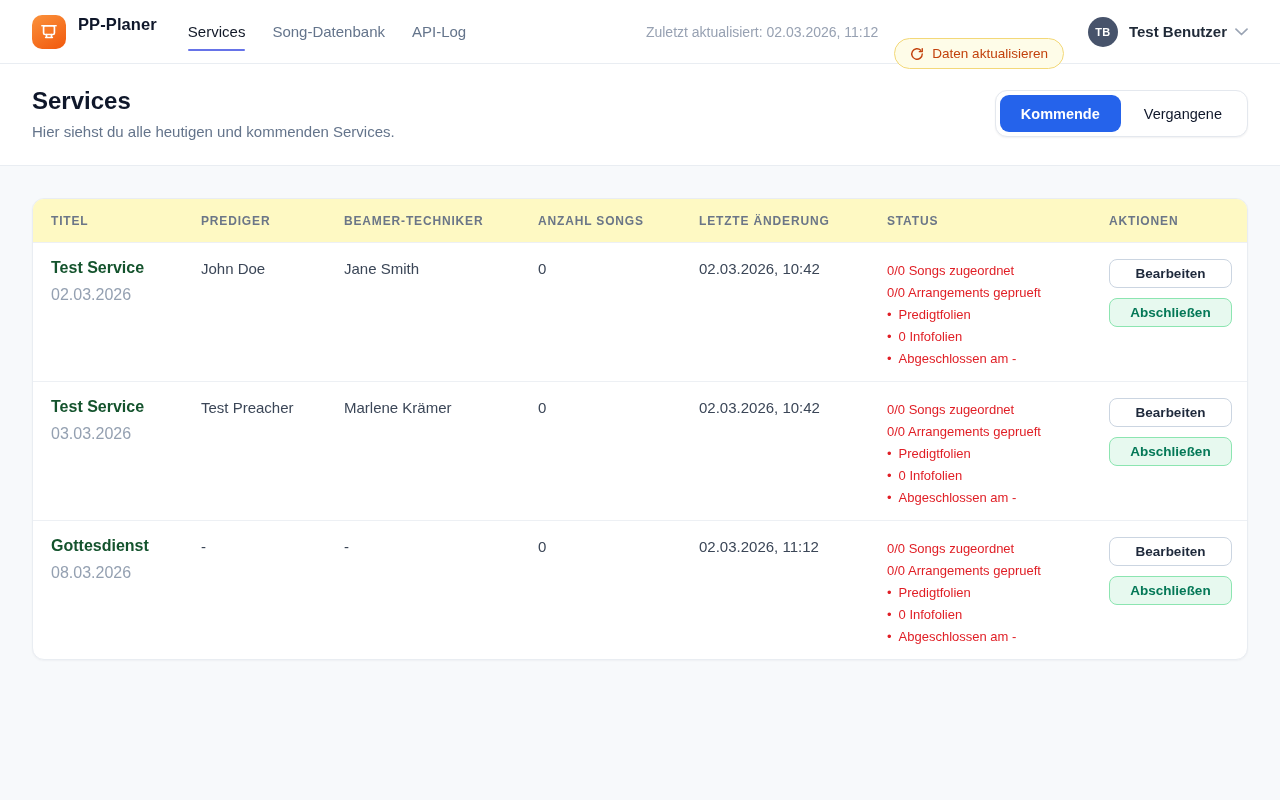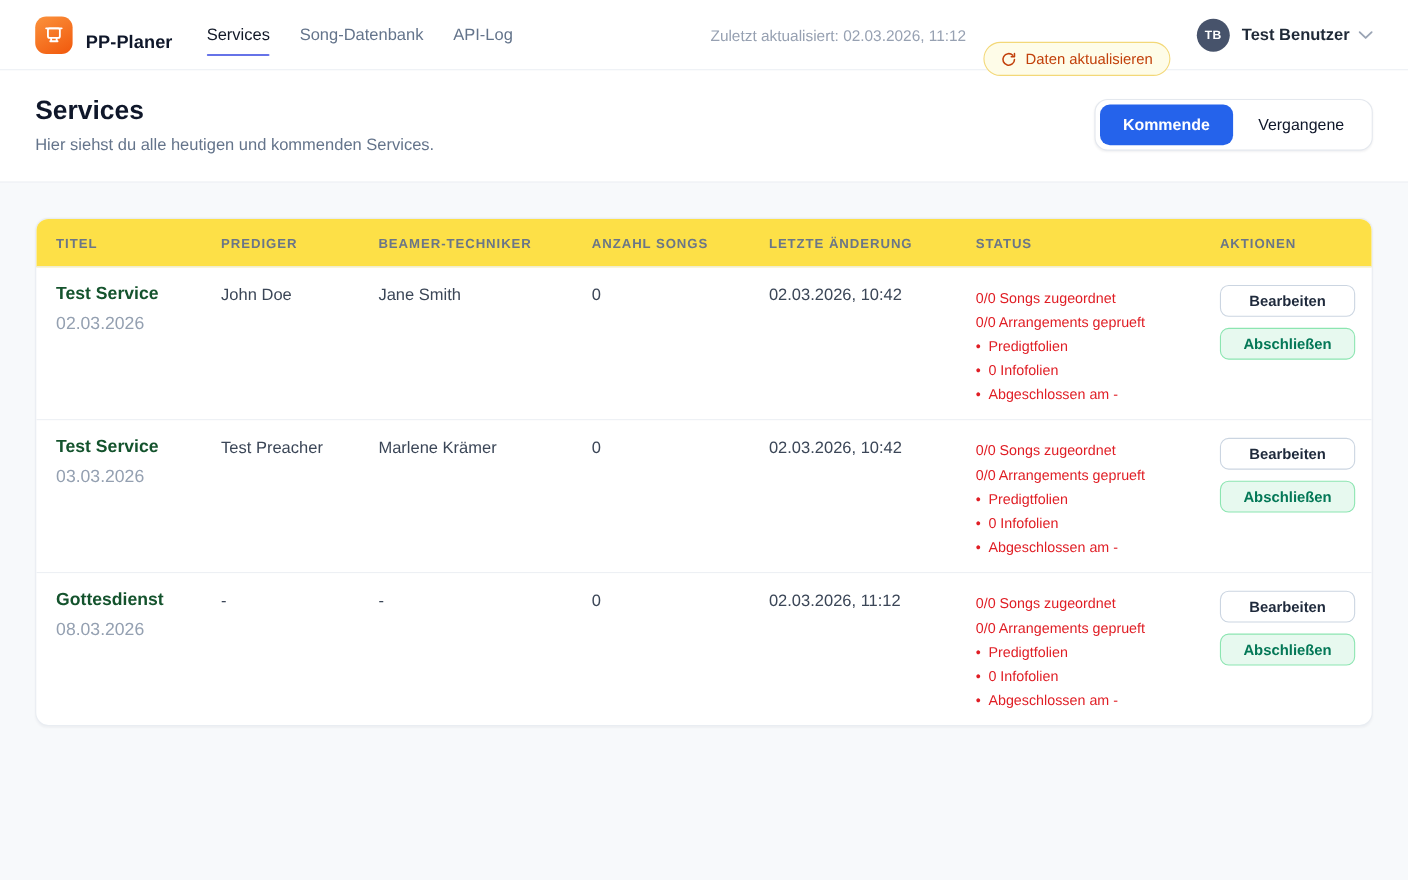--- a/index.html
+++ b/index.html
@@ -13,21 +13,21 @@
 
   
   .topbar {
     height: 64px;
     background: #ffffff;
     border-bottom: 1px solid #e9edf2;
     display: flex;
     align-items: center;
     padding: 0 32px;
   }
-  .brand-group { display: flex; align-items: flex-end; cursor: pointer; }
+  .brand-group { display: flex; align-items: flex-start; cursor: pointer; }
   .logo {
     width: 34px; height: 34px;
     border-radius: 10px;
     background: linear-gradient(150deg, #fb923c 0%, #f1580c 100%);
     display: flex; align-items: center; justify-content: center;
     flex: none;
   }
   .brand-name { font-size: 16.5px; font-weight: 700; color: #0f172a; margin-left: 12px; letter-spacing: .1px; }
 
   .main-nav { display: flex; align-items: center; gap: 27px; margin-left: 31px; }
@@ -101,21 +101,21 @@
     box-shadow: 0 1px 2px rgba(16,24,40,.04);
     overflow: hidden;
   }
   .grid {
     display: grid;
     grid-template-columns: 150px 143px 194px 161px 188px 222px 1fr;
     padding-left: 18px; padding-right: 17px;
   }
   .t-head {
     height: 44px; align-items: center;
-    background: #fde047;
+    background: #fef9c3;
     border-bottom: 1px solid #edf0f4;
   }
   .th {
     font-size: 12px; font-weight: 700; color: #6b7687;
     letter-spacing: .07em; text-transform: uppercase;
   }
   .t-row { padding-top: 15px; padding-bottom: 11px; }
   .t-row + .t-row { border-top: 1px solid #edf0f4; }
 
   .service-title { font-size: 16px; font-weight: 700; color: #14532d; line-height: 20px; }

